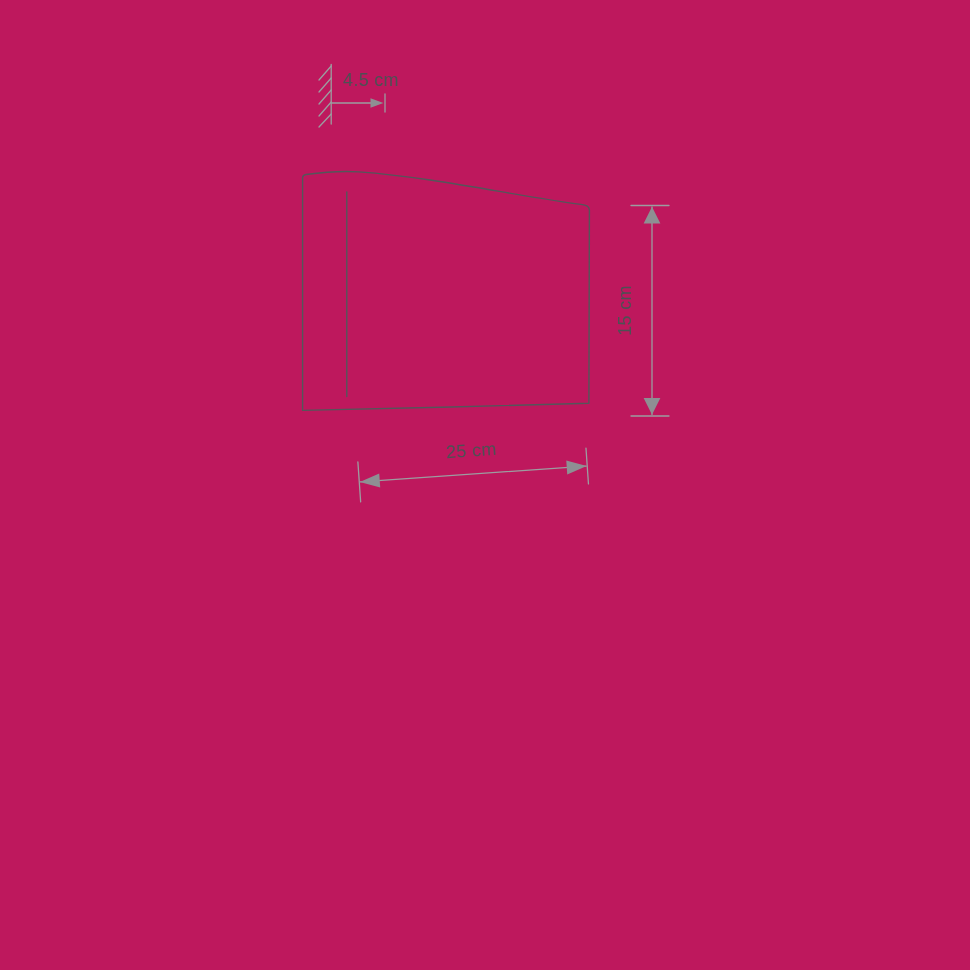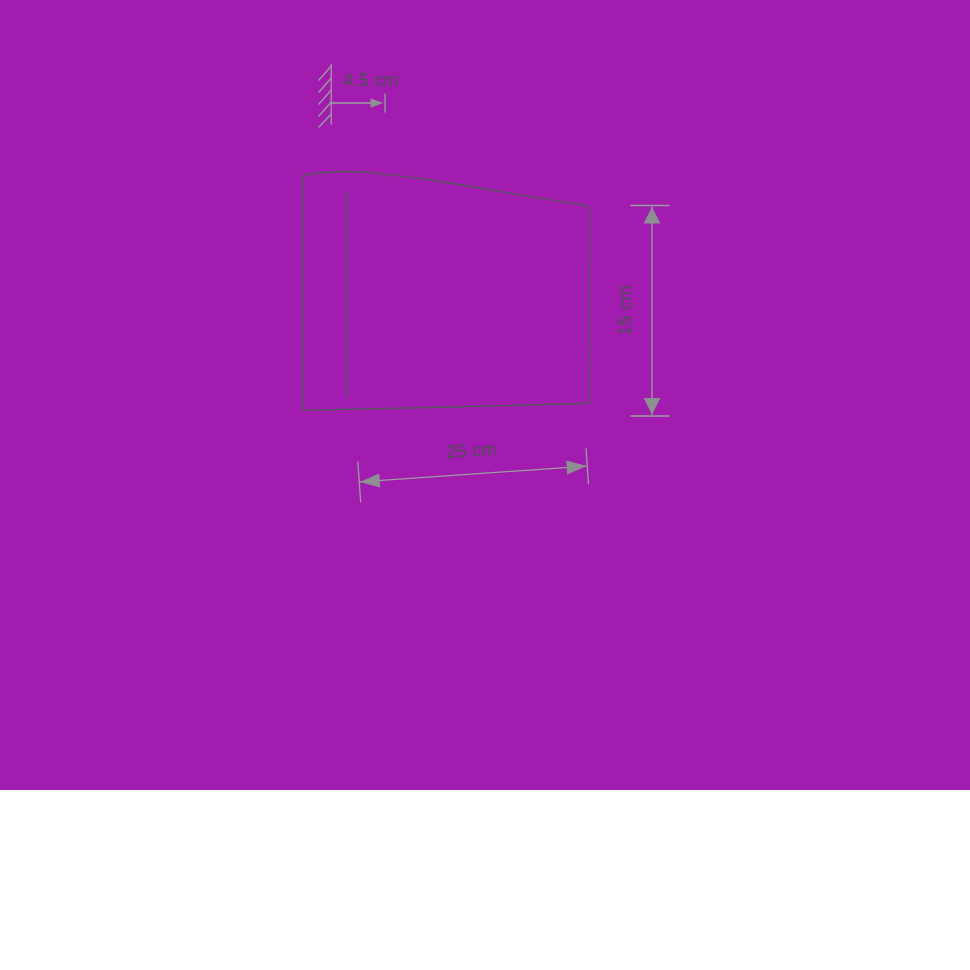--- a/index.html
+++ b/index.html
@@ -4,22 +4,22 @@
 <style>
   html, body {
     margin: 0;
     padding: 0;
     background: #ffffff;
     font-family: "Liberation Sans", sans-serif;
   }
   .canvas {
     position: relative;
     width: 970px;
-    height: 790px;
-    background: #a21caf;
+    height: 970px;
+    background: #be185d;
     overflow: hidden;
   }
   .diagram-svg {
     position: absolute;
     left: 0;
     top: 0;
     display: block;
   }
   .body-line {
     stroke: #54565a;

